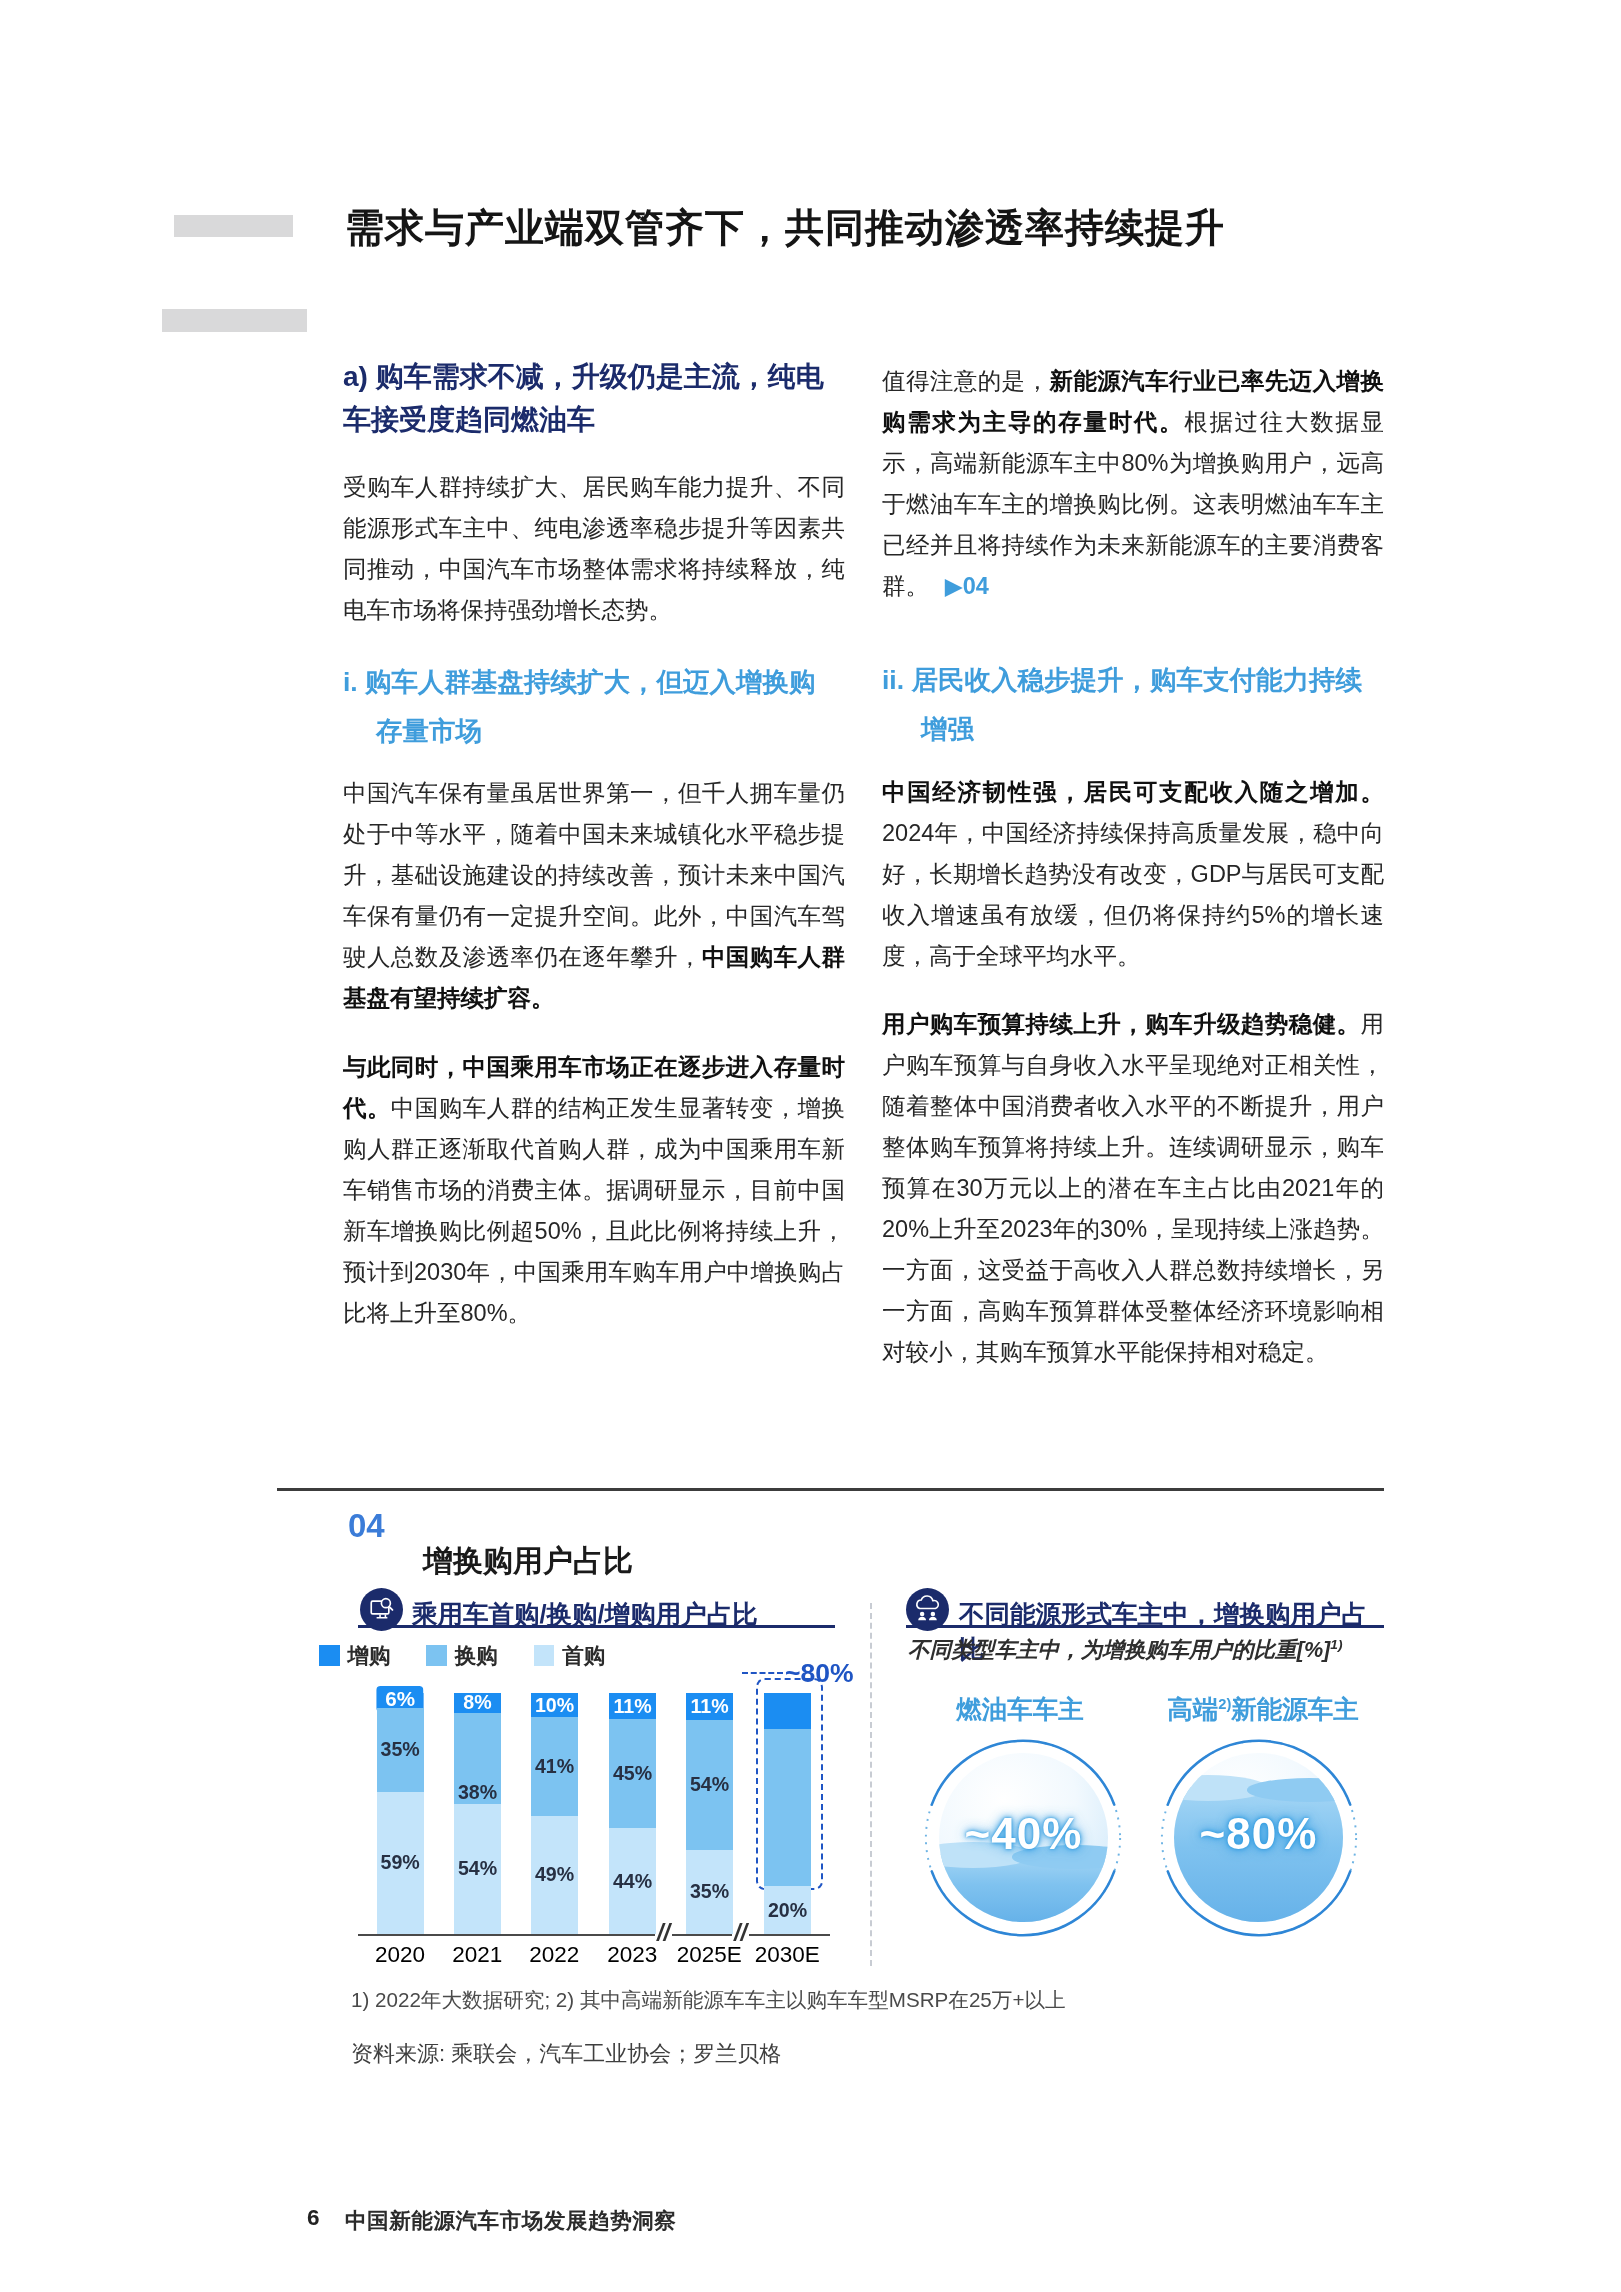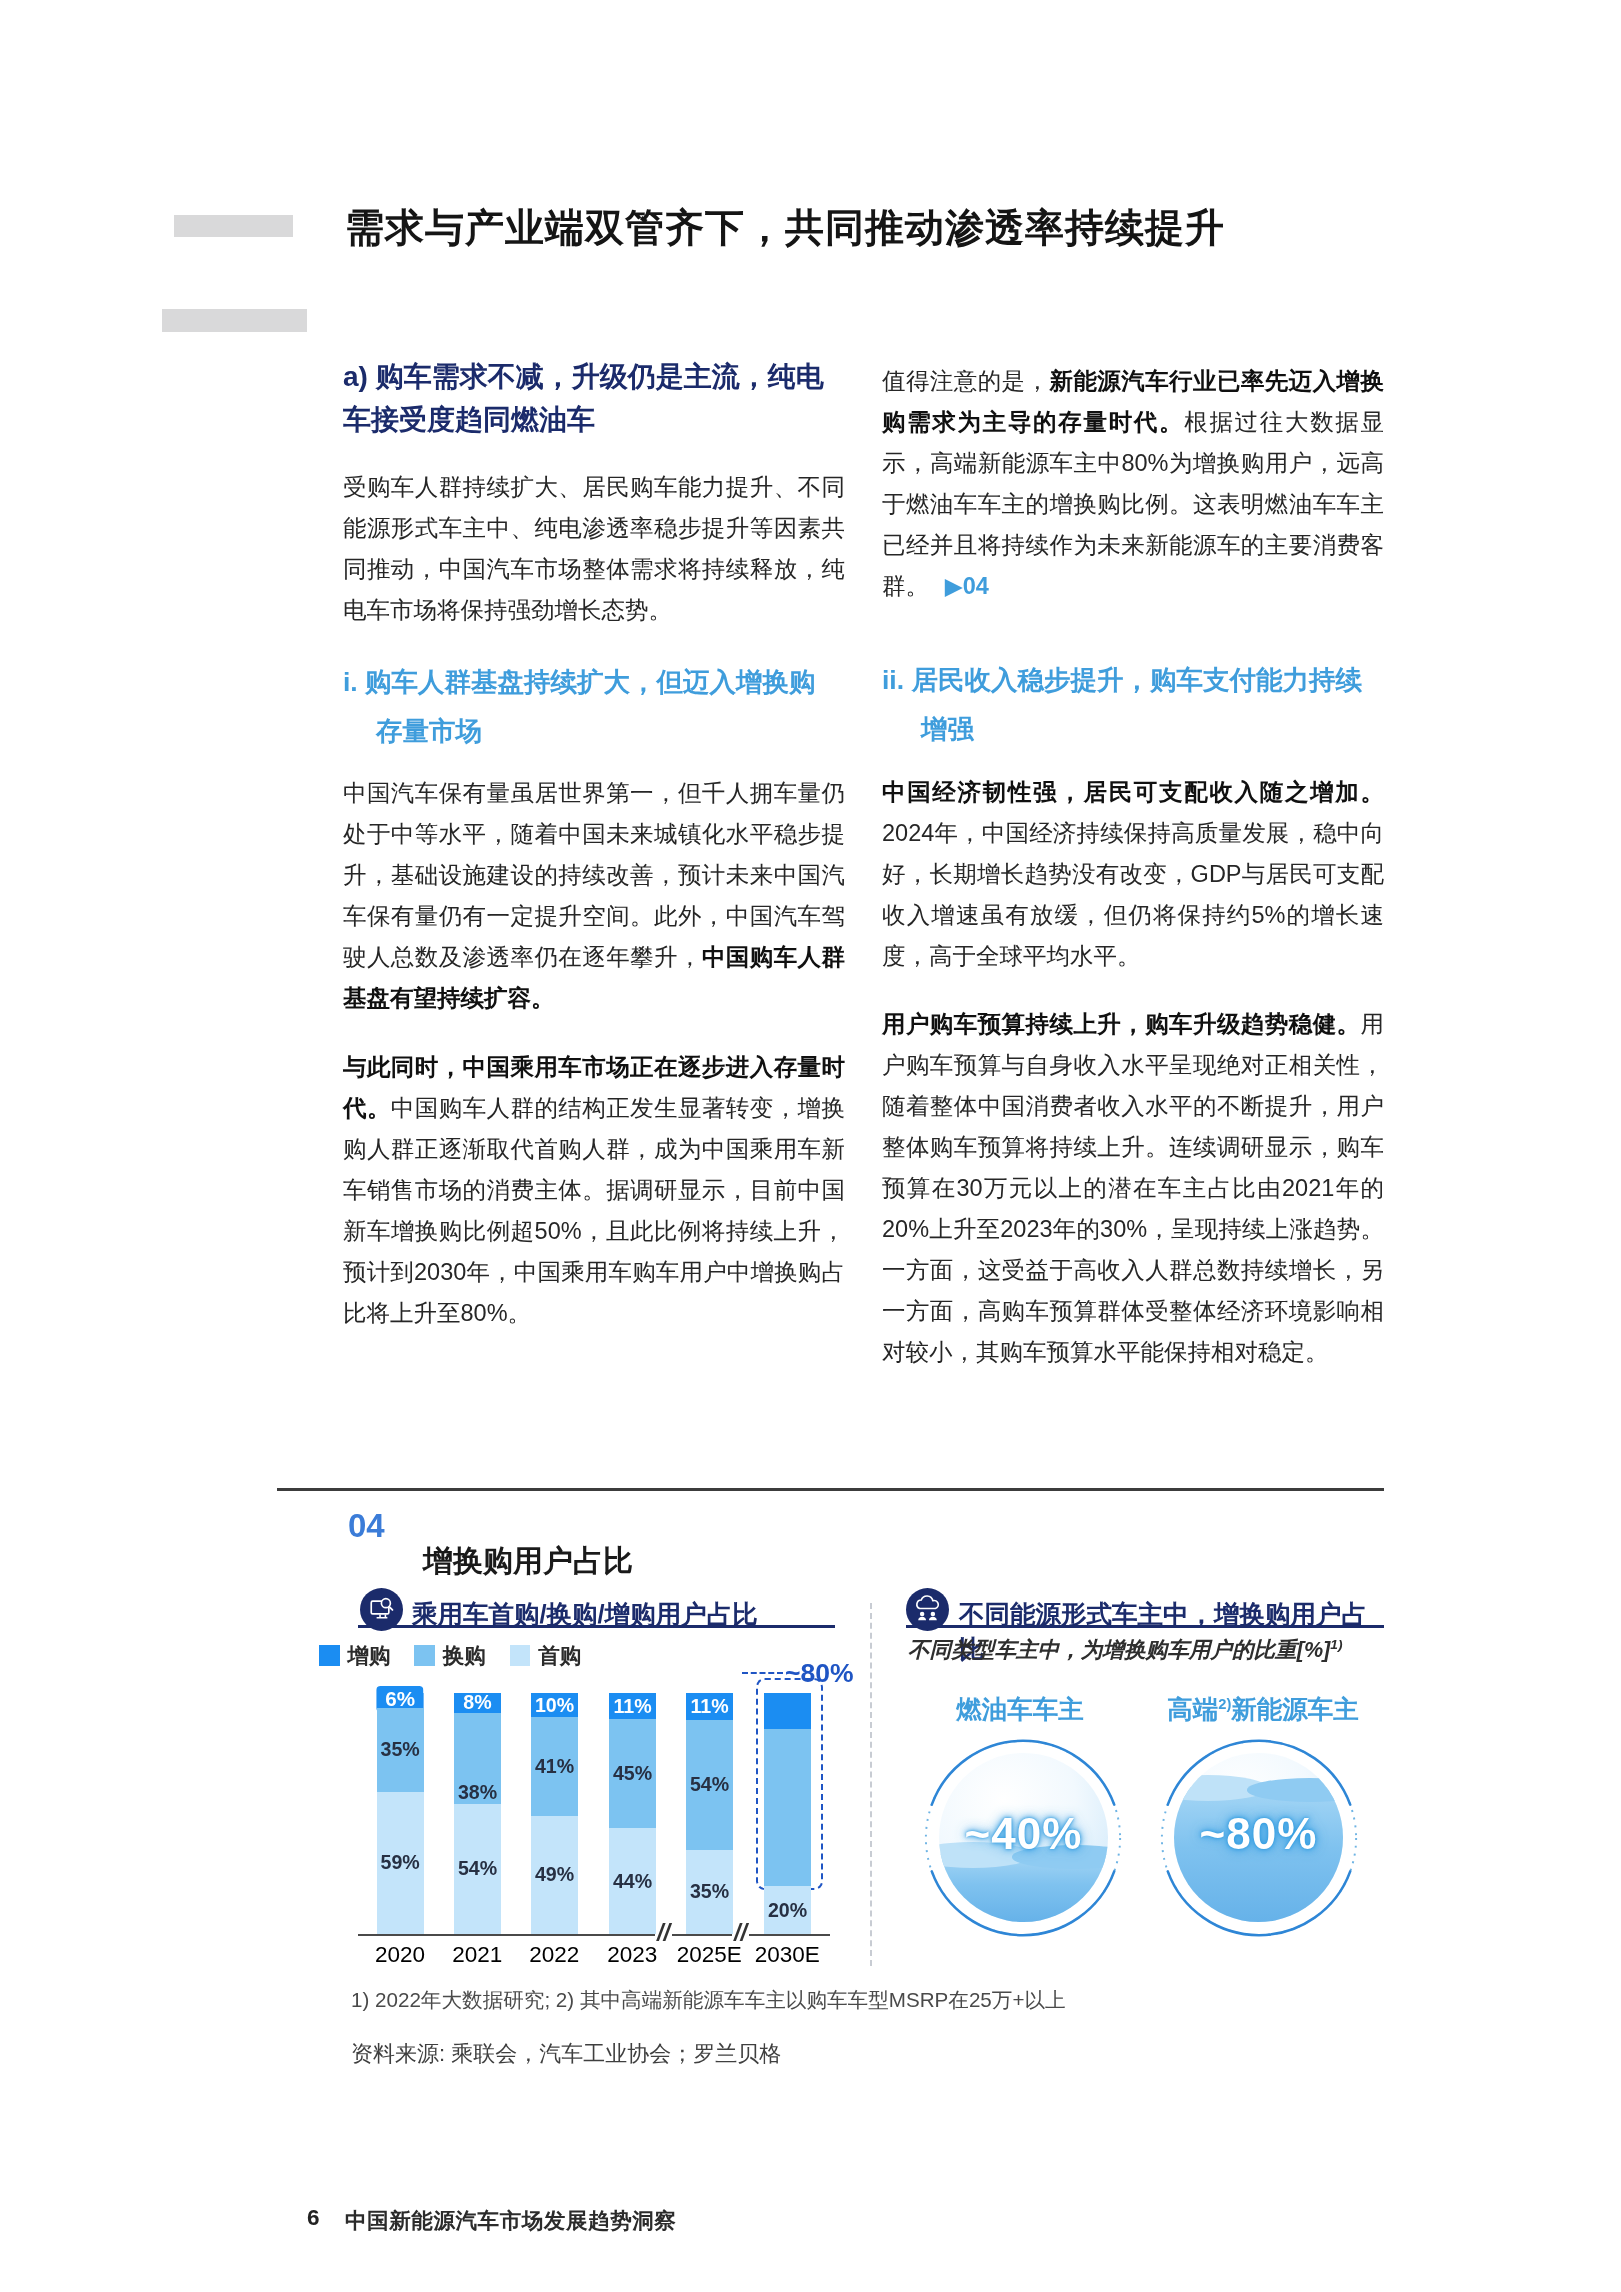--- a/index.html
+++ b/index.html
@@ -36,21 +36,21 @@
   .underline{height:2.9px;background:var(--navy,#1b2b6b);}
   .lc-icon{left:360px;top:1588px;}
   .lc-title{left:412px;top:1597px;width:431px;}
   .lc-line{left:358px;top:1625px;width:477px;}
   .rc-icon{left:906px;top:1588px;}
   .rc-title{left:959px;top:1597px;width:421px;}
   .rc-line{left:906px;top:1625px;width:478px;}
   .rc-sub{left:908px;top:1635px;width:461px;font-size:21.6px;font-style:italic;color:#2e2e2e;font-weight:bold;}
   .rc-sub sup{font-size:13.7px;}
   
-  .legend{left:319px;top:1641px;display:flex;align-items:center;gap:12px;}
+  .legend{left:319px;top:1641px;display:flex;align-items:center;gap:24px;}
   .lg-item{display:flex;align-items:center;gap:7.8px;margin-right:11.8px;}
   .lg-sq{width:20.6px;height:20.6px;}
   .lg-lb{font-size:21.6px;color:#2b2b2b;font-weight:600;}
   
   .plot{left:358px;top:1693px;width:472px;height:241px;}
   .axis{position:absolute;left:0;bottom:-2px;width:100%;height:2px;background:#4a4a4a;}
   .bar-slot{position:absolute;top:0;width:47px;height:241px;display:flex;flex-direction:column;}
   .seg{position:relative;display:flex;align-items:center;justify-content:center;}
   .lbl{font-size:19.6px;font-weight:700;}
   .lbl.w{color:#fff;}

